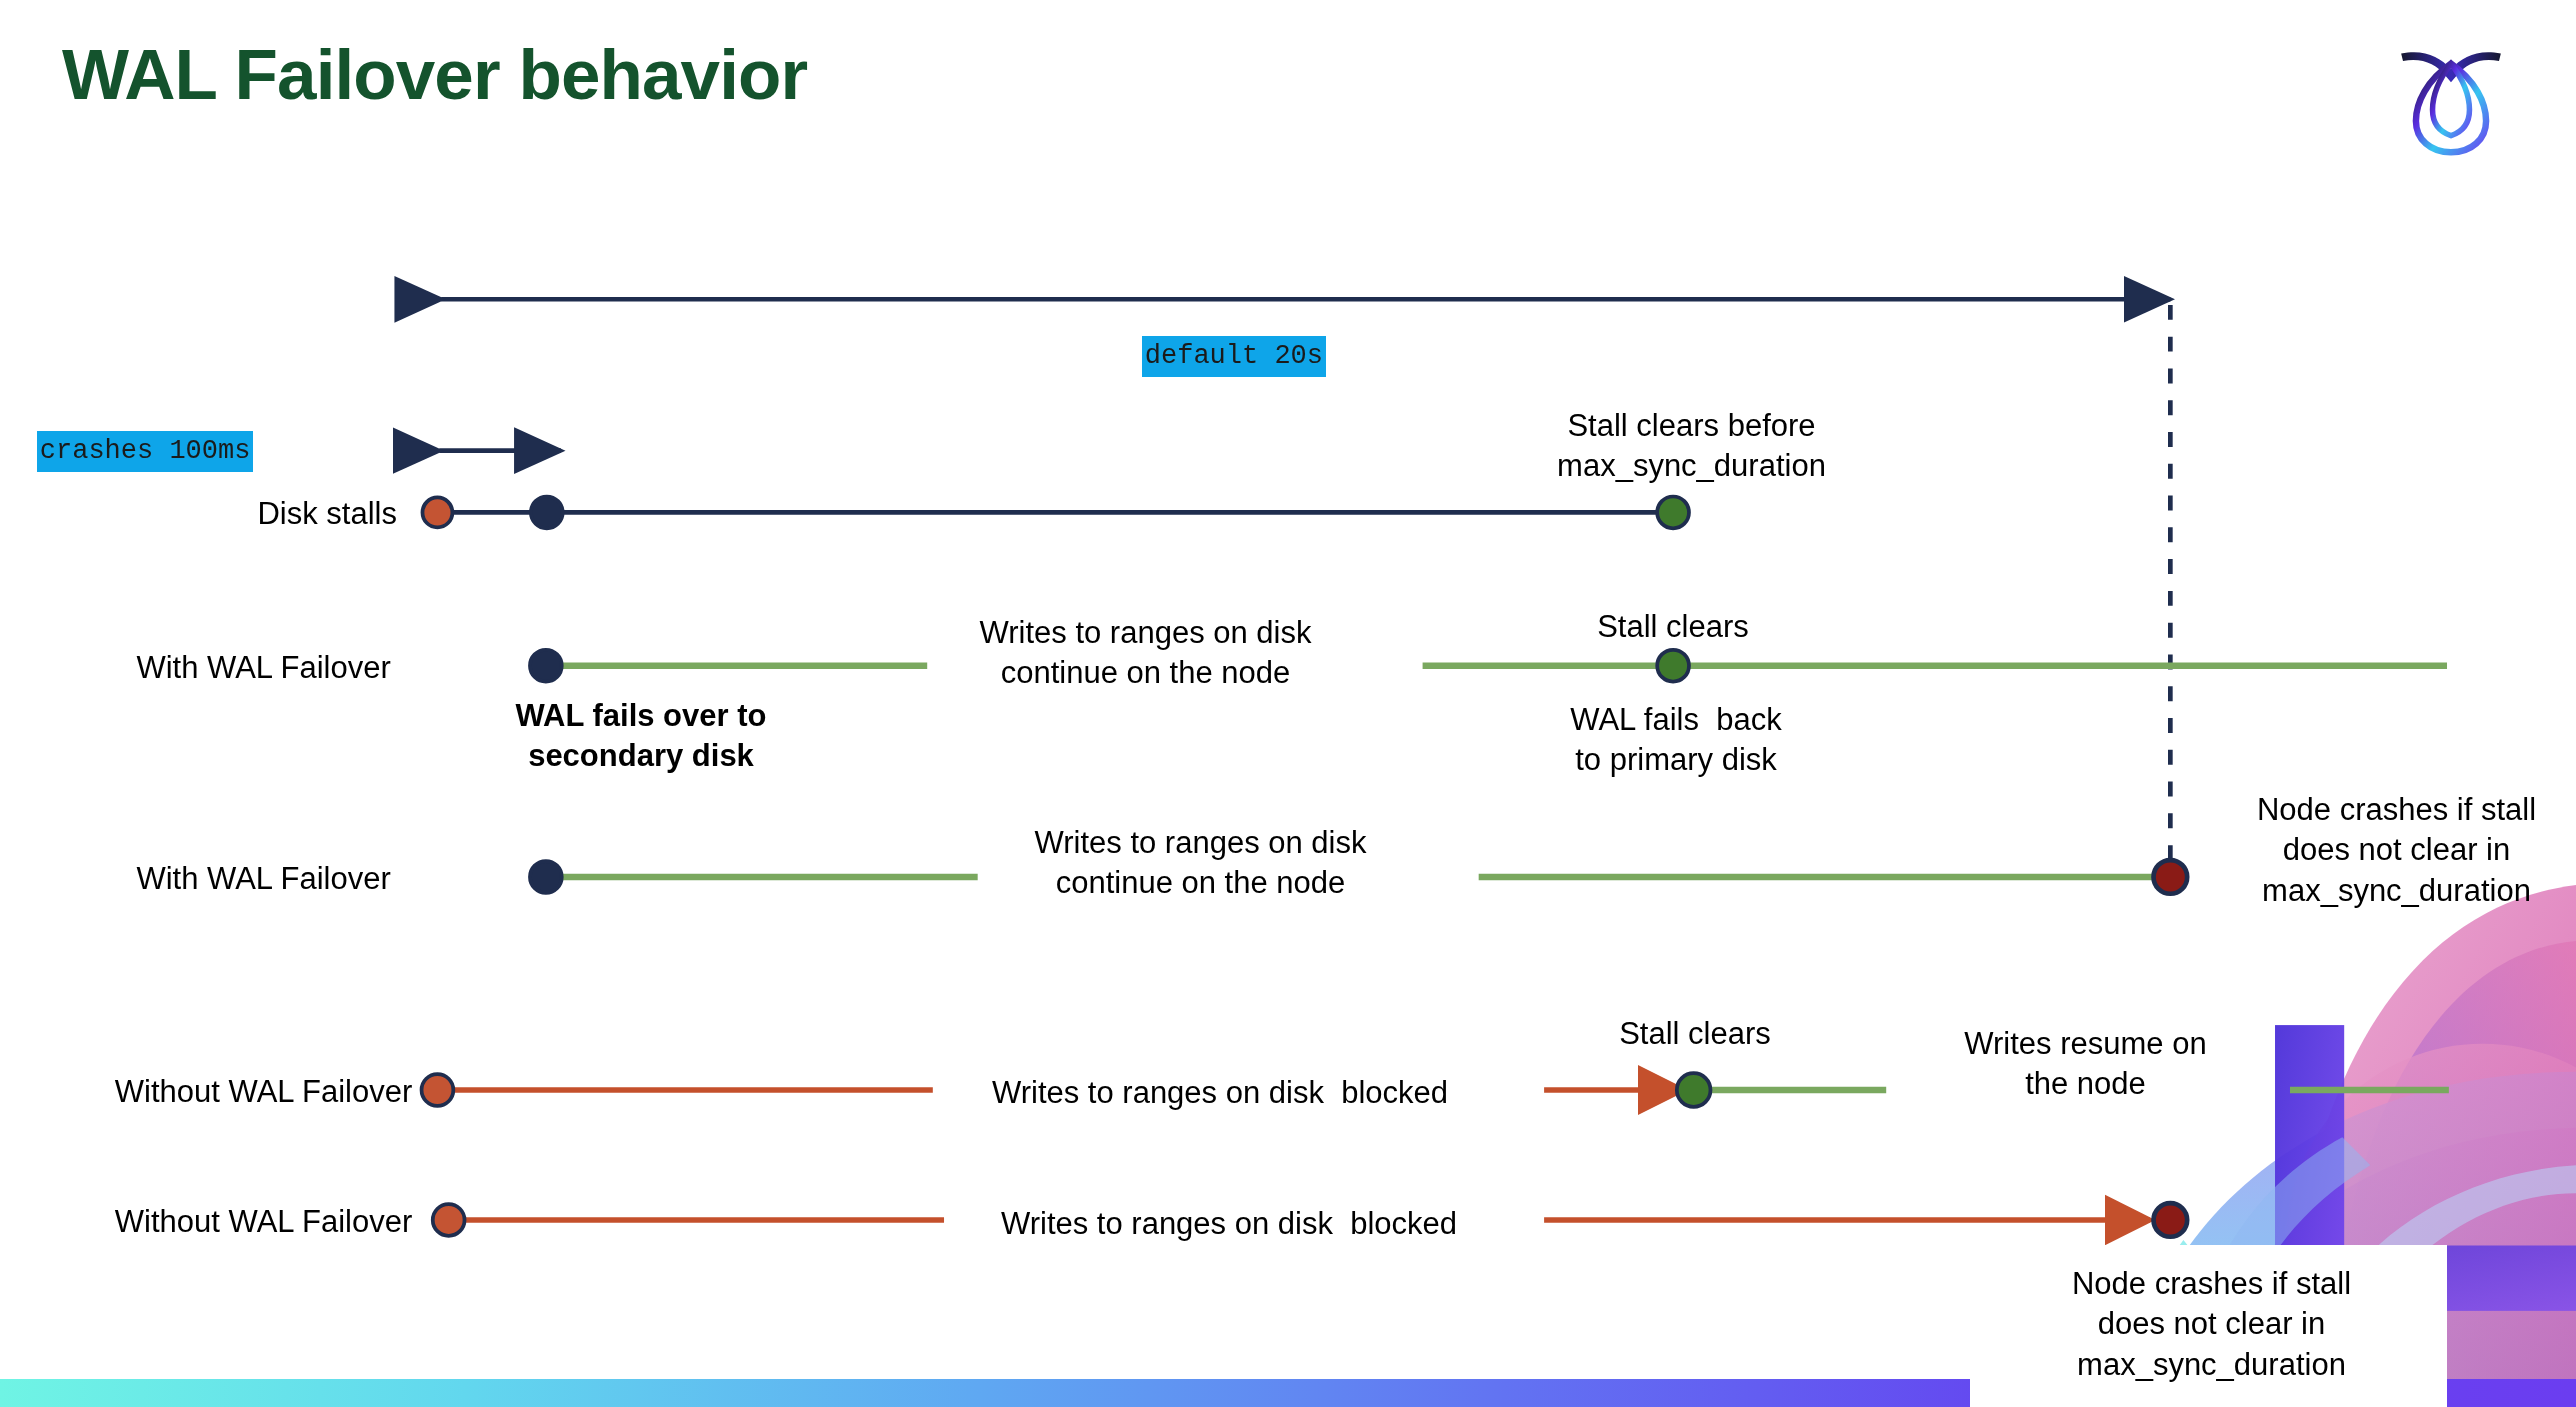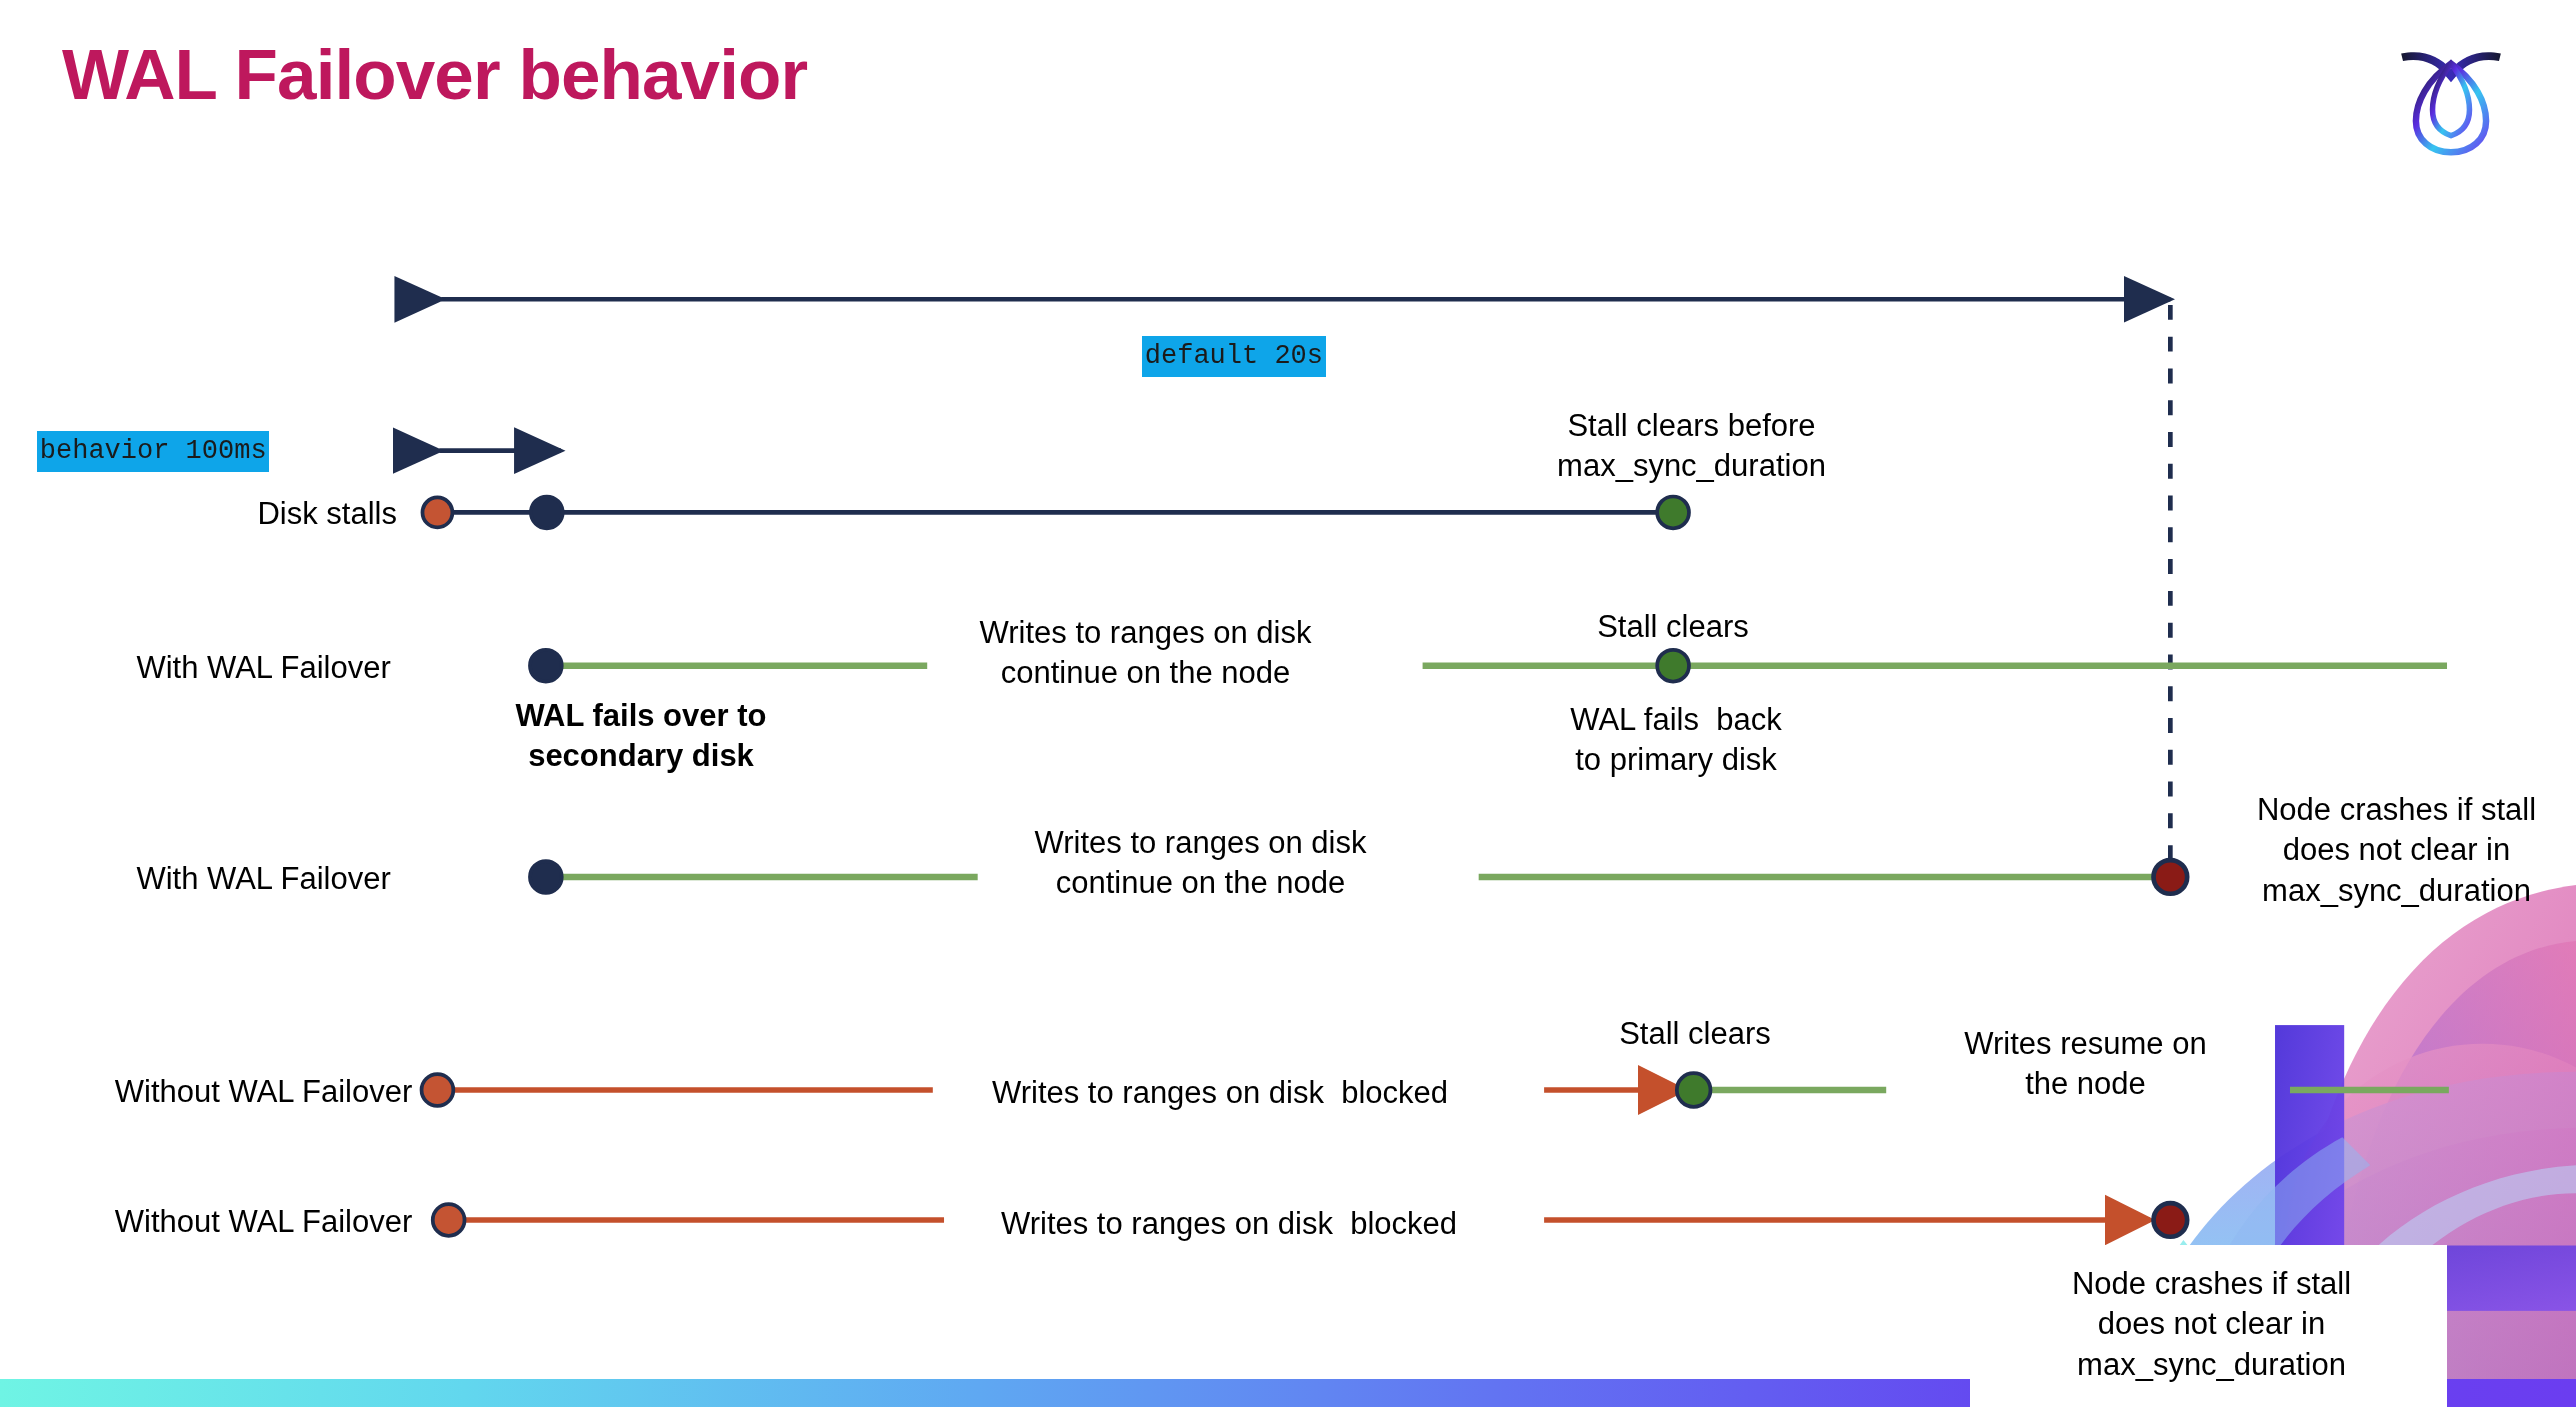--- a/index.html
+++ b/index.html
@@ -18,21 +18,21 @@
 
   
   .bottom-strip {
     position:absolute; left:0; bottom:0; width:2576px; height:29px;
     background: linear-gradient(90deg,#6ff4e4 0%, #62d7ee 18%, #5fa8f2 38%, #6274f2 58%, #6447f0 78%, #6b3df0 100%);
   }
 
   
   .title {
     position:absolute; left:62px; top:39px;
-    font-size: 71px; font-weight:700; color:#be185d;
+    font-size: 71px; font-weight:700; color:#14532d;
     letter-spacing:-0.9px; line-height:1.0;
     white-space:nowrap;
   }
 
   
   .logo { position:absolute; left:2395px; top:36px; width:112px; height:120px; }
 
   
   .layer { position:absolute; left:0; top:0; width:2576px; height:1408px; }
 
@@ -192,21 +192,21 @@
     <circle cx="2322" cy="1305" r="18" fill="#8a1b16" stroke="#1f2d4e" stroke-width="5"></circle>
   </svg>
 
   <div class="whitebox" style="left:1970px; top:1245px; width:477px; height:163px;"></div>
 
   <div class="code" style="left:1142px; top:258px; text-align:left;">
     <div><span>default 20s</span></div>
   </div>
 
   <div class="code" style="left:37px; top:353px; text-align:left;">
-    <div><span>behavior 100ms</span></div>
+    <div><span>crashes 100ms</span></div>
   </div>
 
   <div class="lbl r rowlabel" style="left:0px; top:494px; width:397px;">Disk stalls</div>
 
   <div class="lbl l rowlabel" style="left:20.6px; top:648px; width:486px;">With WAL Failover</div>
 
   <div class="lbl l rowlabel" style="left:20.6px; top:859px; width:486px;">With WAL Failover</div>
 
   <div class="lbl l rowlabel" style="left:20.6px; top:1072px; width:486px;">Without WAL Failover</div>
 

